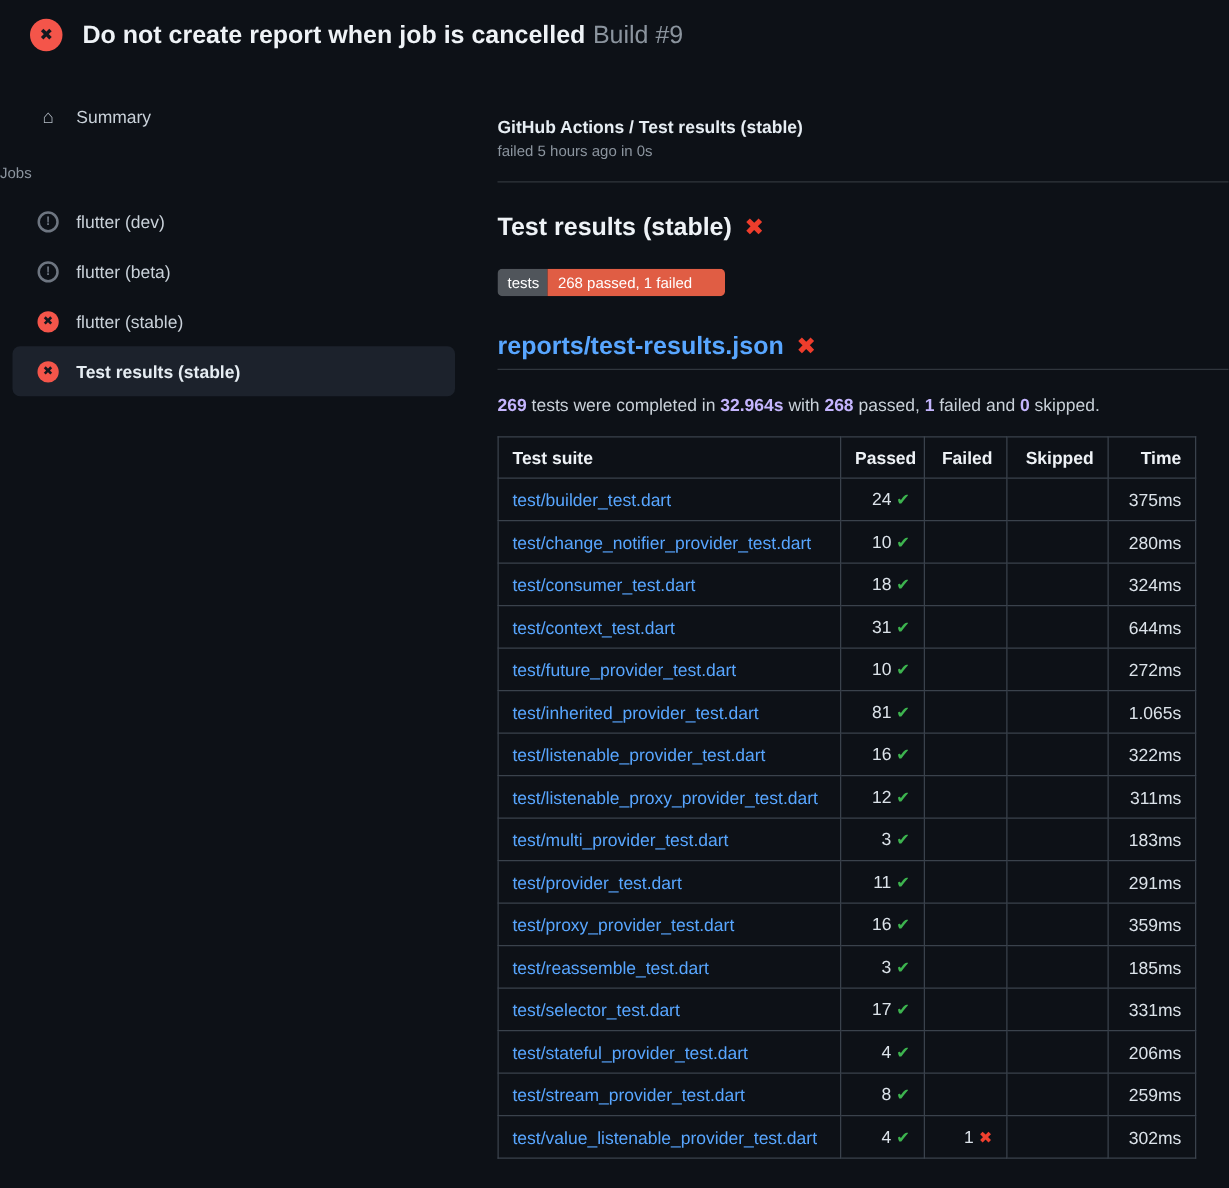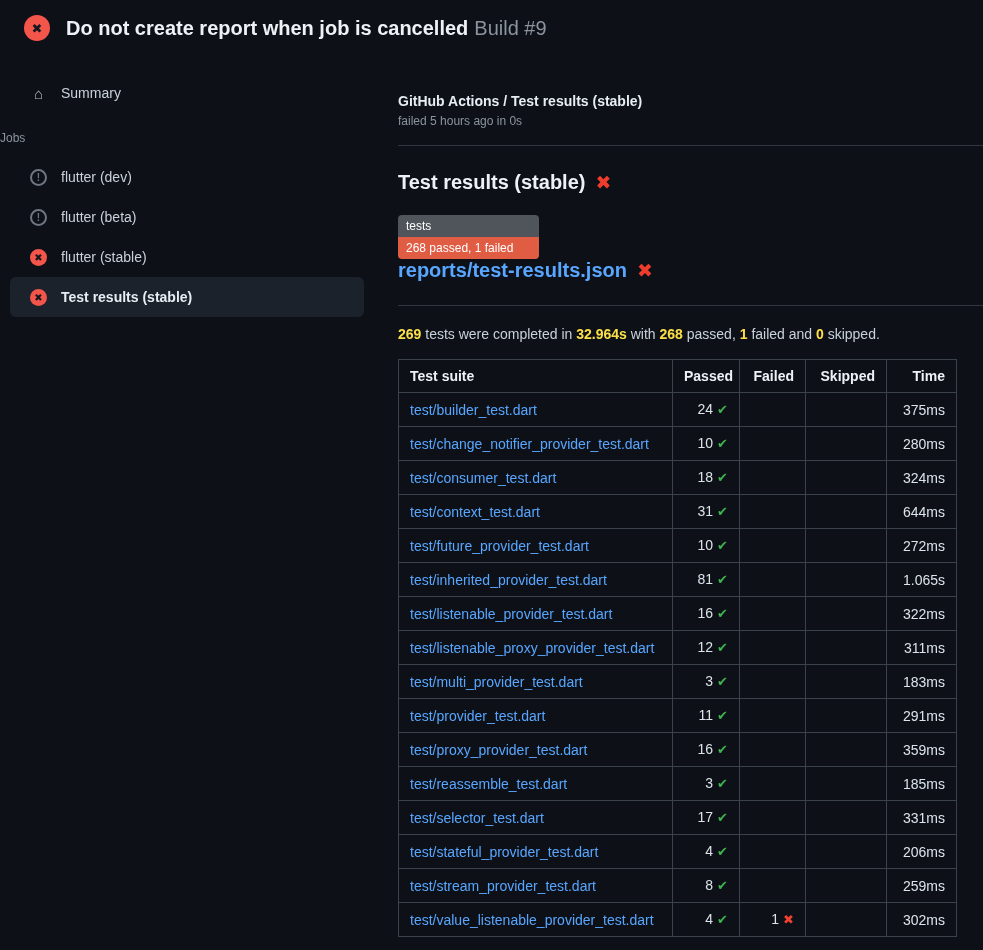--- a/index.html
+++ b/index.html
@@ -56,34 +56,34 @@
   .divider { height:1px; background:#30363d; margin-top:17px; }
 
   .section-title {
     margin-top:25px; font-size:20px; font-weight:bold; color:#eef2f6;
     display:flex; align-items:center; gap:10px;
   }
   .x-mark { color:#ee3d2c; font-size:19px; font-weight:bold; line-height:1; }
 
   .badge {
     display:inline-flex; margin-top:21px; border-radius:4px; overflow:hidden;
-    font-size:12px; color:#fff; line-height:1;flex-direction:column;
+    font-size:12px; color:#fff; line-height:1;
   }
   .badge-label { background:#50555b; padding:5px 7px 5px 8px; }
   .badge-value { background:#e05d44; padding:5px 26px 5px 8px; }
 
   .report-title {
-    padding-bottom:23px; border-bottom:1px solid #30363d;
+    margin-top:29px; padding-bottom:6px; border-bottom:1px solid #30363d;
     font-size:20px; font-weight:bold;
     display:flex; align-items:center; gap:10px;
   }
   .report-title a { color:#58a6ff; text-decoration:none; }
 
   .summary-line { margin-top:20px; font-size:14px; color:#c9d1d9; }
-  .summary-line b { color:#fde047;text-align:center; }
+  .summary-line b { color:#c4b5fd;text-align:center; }
 
   
   table.results {
     margin-top:17px; border-collapse:collapse;
     width:555px; table-layout:fixed; font-size:14px;border-radius:21px;
   }
   .results th, .results td {
     border:1px solid #3a424c; padding:7px 11px; line-height:18px;
     white-space:nowrap; overflow:hidden;
   }

